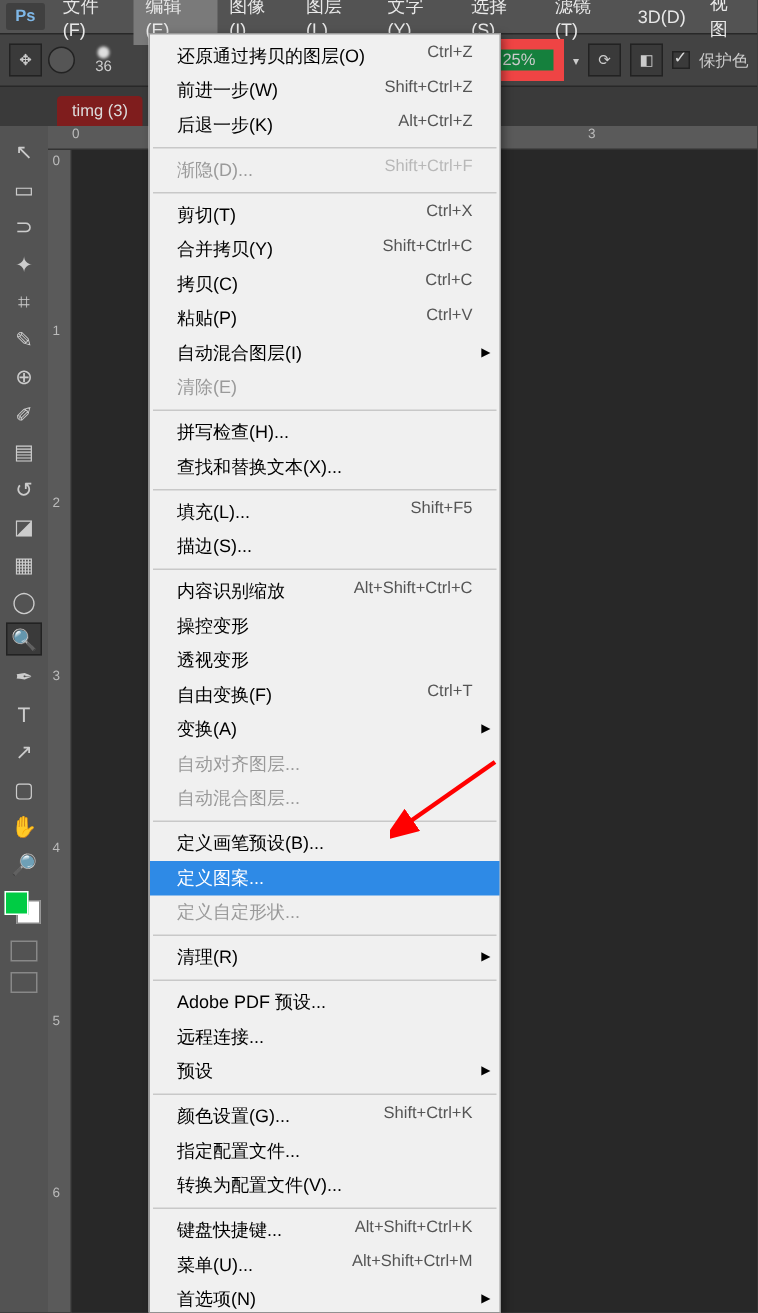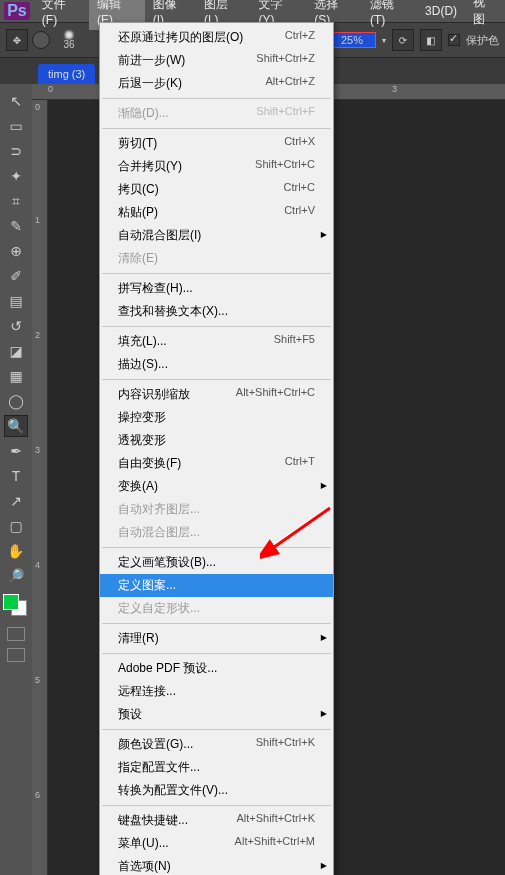--- a/index.html
+++ b/index.html
@@ -1,34 +1,34 @@
 <!DOCTYPE html>
 <html><head>
 <meta charset="utf-8">
 <style>
 * { margin: 0; padding: 0; box-sizing: border-box; font-family: "Microsoft YaHei", sans-serif; }
 body { background: #535353; width: 505px; height: 875px; overflow: hidden; position: relative; }
 
 .menubar { background: #535353; height: 22px; display: flex; align-items: center; padding-left: 4px; font-size: 12px; color: #e8e8e8; }
-.ps-logo { width: 26px; height: 18px; background: #701a75; color: #7fb8e8; font-weight: bold; font-size: 16px; display: flex; align-items: center; justify-content: center; margin-right: 4px; border-radius: 2px; }
+.ps-logo { width: 26px; height: 18px; background: #404040; color: #7fb8e8; font-weight: bold; font-size: 11px; display: flex; align-items: center; justify-content: center; margin-right: 4px; border-radius: 2px; }
 .menu-item { padding: 3px 8px; cursor: default; }
 .menu-item.active { background: #7a7a7a; }
 
 .toolbar { background: #434343; height: 36px; border-top: 1px solid #282828; border-bottom: 1px solid #282828; display: flex; align-items: center; padding-left: 6px; gap: 4px; }
 .tool-icon { width: 22px; height: 22px; background: #3a3a3a; border: 1px solid #222; display: flex; align-items: center; justify-content: center; color: #ccc; font-size: 10px; }
 .tool-icon.round { border-radius: 50%; width: 18px; height: 18px; background: #555; }
 .brush-preview { width: 30px; height: 28px; display: flex; flex-direction: column; align-items: center; justify-content: center; color: #ccc; font-size: 10px; }
 .brush-dot { width: 8px; height: 8px; background: #dedede; border-radius: 50%; filter: blur(1px); }
 .toolbar-right { margin-left: auto; display: flex; align-items: center; gap: 6px; margin-right: 6px; color: #ccc; font-size: 11px; }
-.pct { background: #1d4ed8; border: 1px solid #ef4444; padding: 1px 12px; font-size: 11px; color: #ccc; }
+.pct { background: #15803d; border: 7px solid #ef4444; padding: 1px 12px; font-size: 11px; color: #ccc; }
 .checkbox { width: 12px; height: 12px; background: #3a3a3a; border: 1px solid #222; display: inline-block; position: relative; }
 .checkbox.checked::after { content: "✓"; position: absolute; top: -3px; left: 0; color: #ddd; font-size: 11px; }
 
 .tabbar { background: #3a3a3a; height: 26px; display: flex; align-items: flex-end; padding-left: 38px; }
-.tab { background: #1d4ed8; padding: 4px 10px; font-size: 11px; color: #ddd; border-top-left-radius: 3px; border-top-right-radius: 3px; }
+.tab { background: #7f1d1d; padding: 4px 10px; font-size: 11px; color: #ddd; border-top-left-radius: 3px; border-top-right-radius: 3px; }
 
 .workspace { background: #282828; position: absolute; left: 0; top: 84px; right: 0; bottom: 0; }
 .left-tools { position: absolute; left: 0; top: 0; width: 32px; background: #535353; height: 100%; display: flex; flex-direction: column; align-items: center; padding-top: 6px; gap: 3px; }
 .lt { width: 24px; height: 22px; display: flex; align-items: center; justify-content: center; color: #ccc; font-size: 14px; cursor: default; }
 .lt.sel { background: #3a3a3a; border: 1px solid #222; }
 .swatch-fg { width: 16px; height: 16px; background: #00cc44; border: 1px solid #fff; position: relative; z-index: 2; }
 .swatch-bg { width: 16px; height: 16px; background: #fff; border: 1px solid #888; position: relative; margin-top: -10px; margin-left: 8px; z-index: 1; }
 .swatch-wrap { width: 26px; height: 26px; margin-top: 4px; }
 .mini { width: 18px; height: 14px; border: 1px solid #888; margin-top: 4px; }
 

